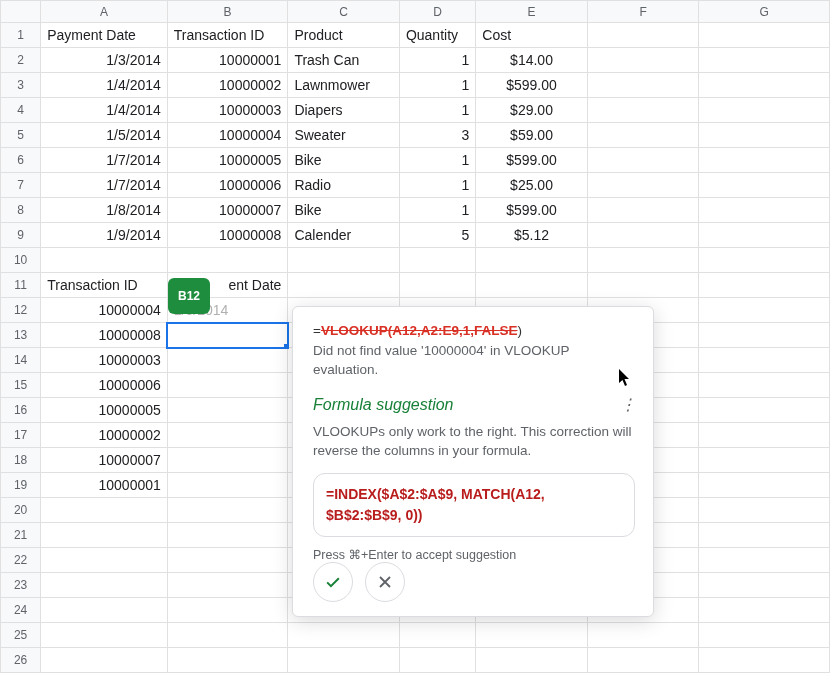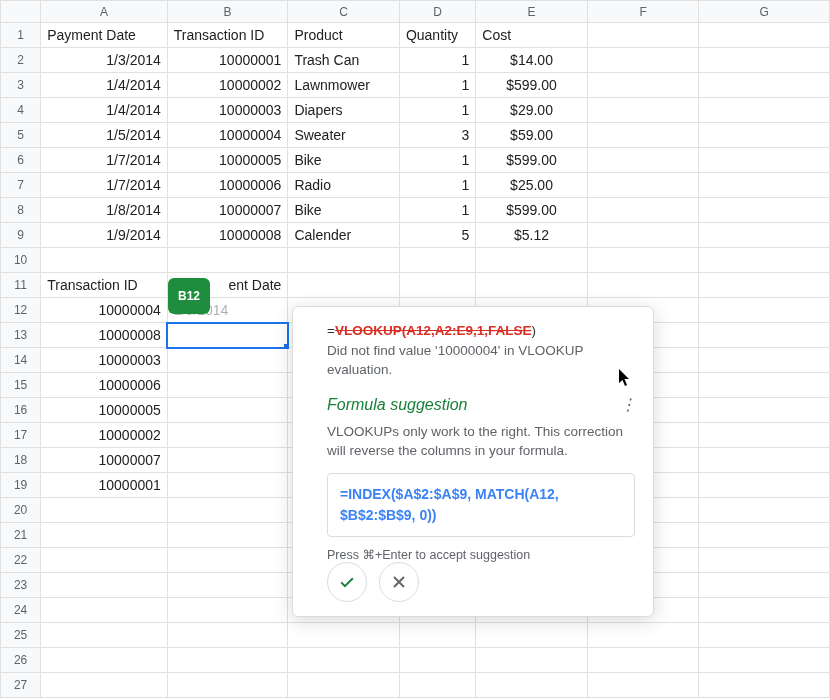--- a/index.html
+++ b/index.html
@@ -84,21 +84,21 @@
   
   .popup {
     position: absolute;
     left: 292px;
     top: 306px;
     width: 362px;
     background: #fff;
     border: 1px solid #dadce0;
     border-radius: 6px;
     box-shadow: 0 4px 20px rgba(0,0,0,.15);
-    padding: 16px 18px 14px 34px;
+    padding: 16px 18px 14px 20px;
     font-size: 13.5px;
     color: #5f6368;
     z-index: 10;
   }
   .popup .formula-line {
     color: #333;
     margin-bottom: 4px;
   }
   .popup .formula-line .err {
     color: #d93025;
@@ -124,23 +124,23 @@
   .popup .more-dots {
     color: #5f6368;
     font-size: 16px;
     line-height: 1;
     cursor: pointer;
     letter-spacing: -1px;
   }
   .popup .sugg-desc { line-height: 1.45; margin-bottom: 12px; }
   .popup .sugg-box {
     border: 1px solid #dadce0;
-    border-radius: 4px;
+    border-radius: 12px;
     padding: 10px 12px;
-    color: #3b82f6;
+    color: #b91c1c;
     font-weight: 600;
     font-size: 14px;
     line-height: 1.5;
     margin-bottom: 10px;
   }
   .popup .hint { font-size: 12.5px; }
   .popup .actions { display: flex; gap: 12px; }
   .circle-btn {
     width: 40px; height: 40px;
     border-radius: 50%;
@@ -431,30 +431,20 @@
         <td></td>
         <td></td>
         <td></td>
         <td></td>
         <td></td>
         <td></td>
         <td></td>
       </tr>
       <tr>
         <th>26</th>
-        <td></td>
-        <td></td>
-        <td></td>
-        <td></td>
-        <td></td>
-        <td></td>
-        <td></td>
-      </tr>
-      <tr>
-        <th>27</th>
         <td></td>
         <td></td>
         <td></td>
         <td></td>
         <td></td>
         <td></td>
         <td></td>
       </tr>
     </tbody>
 </table>

